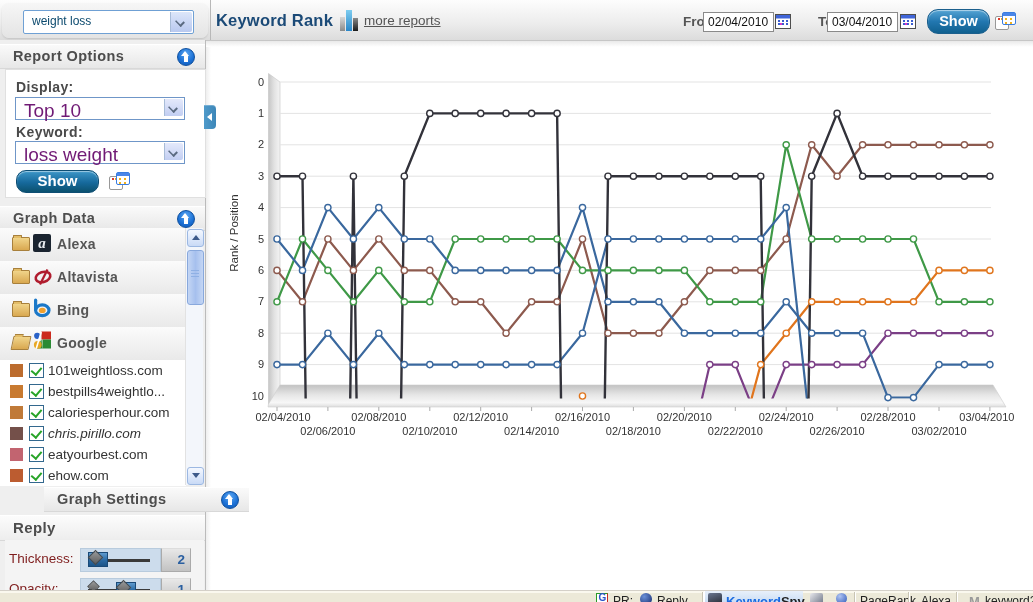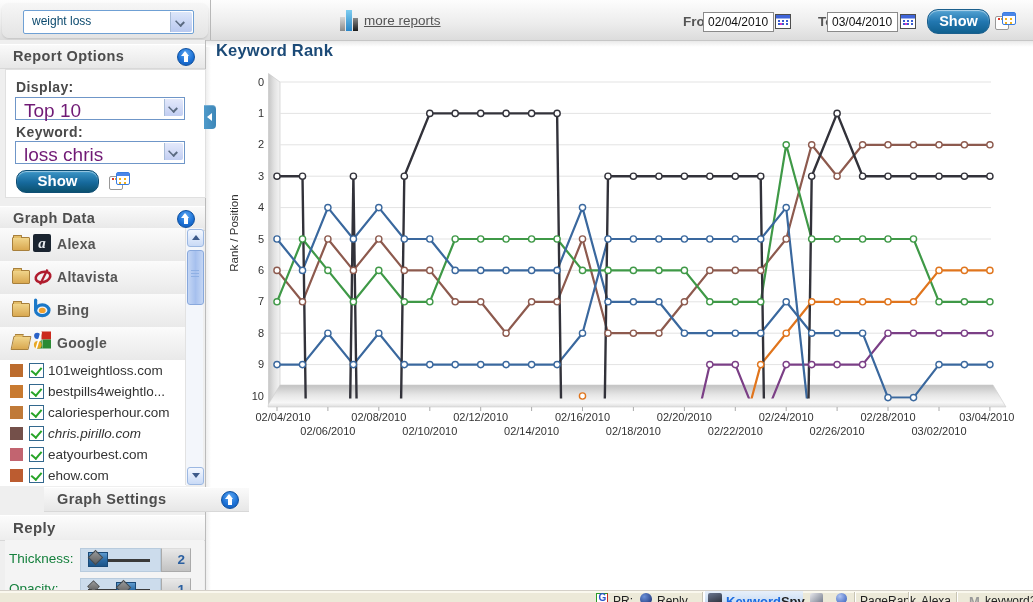--- a/index.html
+++ b/index.html
@@ -6,21 +6,21 @@
 body{width:1033px;height:602px;overflow:hidden;position:relative;font-family:"Liberation Sans",sans-serif;background:#fff;}
 .abs{position:absolute;}
 
 #topbar{left:0;top:0;width:1033px;height:40px;background:linear-gradient(#fdfdfd,#ececec 60%,#dcdcdc);border-bottom:1px solid #c6c6c6;}
 #topbar .divider{position:absolute;left:210px;top:0;width:1px;height:40px;background:#b8b8b8;}
 #combo1{position:absolute;left:23px;top:10px;width:169px;height:22px;background:#fff;border:1px solid #6fa0d4;border-radius:2px;}
 #combo1 span{position:absolute;left:8px;top:2.5px;font-size:12px;color:#0c4a6e;}
 .combo-btn{position:absolute;right:1px;top:1px;width:21px;height:20px;background:linear-gradient(#dce6fa,#b9c9f0);border-left:1px solid #a8bcd8;border-radius:0 2px 2px 0;}
 .chev{position:absolute;left:5px;top:6px;width:9px;height:9px;}
 .chev:before{content:"";position:absolute;left:0;top:0;width:6px;height:6px;border-right:2.6px solid #5a6a80;border-bottom:2.6px solid #5a6a80;transform:rotate(45deg) scale(1,.75);}
-#kwrank{position:absolute;left:216px;top:11px;font-size:16.5px;font-weight:bold;color:#1b4a77;letter-spacing:0.2px;margin-top:30px;}
+#kwrank{position:absolute;left:216px;top:11px;font-size:16.5px;font-weight:bold;color:#1b4a77;letter-spacing:0.2px;}
 #barsicon{position:absolute;left:340px;top:10px;width:18px;height:21px;}
 #barsicon i{position:absolute;bottom:0px;display:block;}
 #morereports{position:absolute;left:364px;top:13px;font-size:13.5px;color:#555;text-decoration:underline;}
 .toplabel{position:absolute;top:14px;font-size:13.5px;font-weight:bold;color:#555;padding-left:17px;}
 .dateinput{position:absolute;top:12px;width:65px;height:18px;background:#fff;border:1px solid #8a8a8a;font-size:12px;color:#111;line-height:18px;padding-left:4px;}
 .calicon{position:absolute;top:14px;width:14px;height:13px;border:1px solid #4e4e4e;background:
  linear-gradient(#d838c8,#d838c8) 4px 8px/2px 2px no-repeat,
  repeating-linear-gradient(90deg,#3a5cd0 0 2px,rgba(0,0,0,0) 2px 4px) 2px 5px/10px 2px no-repeat,
  repeating-linear-gradient(90deg,#3a5cd0 0 2px,rgba(0,0,0,0) 2px 4px) 2px 8px/10px 2px no-repeat,
  linear-gradient(#4065d8,#4065d8) 0 0/14px 3.5px no-repeat,#fff;}
@@ -53,21 +53,21 @@
 .swatch{position:absolute;left:10px;top:4px;width:13px;height:13px;}
 .cbox{position:absolute;left:29px;top:3px;width:13px;height:13px;background:#fff;border:1.5px solid #33688e;}
 .cbox:before{content:"";position:absolute;left:2.5px;top:1px;width:5px;height:8px;border-right:2.8px solid #28a428;border-bottom:2.8px solid #28a428;transform:rotate(40deg);}
 .chk-row .nm{position:absolute;left:48px;top:3px;font-size:13.5px;color:#333;}
 
 #sb-scroll{position:absolute;left:185px;top:188px;width:17px;height:257px;background:#f3f6fb;border-left:1px solid #e2e2e2;}
 .sc-btn{position:absolute;left:1px;width:15px;height:16px;background:linear-gradient(#f4f8ff,#c9daf6);border:1px solid #9cb8e2;border-radius:3px;}
 #sb-thumb{position:absolute;left:1px;top:22px;width:15px;height:53px;background:linear-gradient(90deg,#c4d6f4,#a6c0ee 50%,#c4d6f4);border:1px solid #88a8dc;border-radius:3px;}
 #sb-thumb:before{content:"";position:absolute;left:3px;top:18px;width:8px;height:8px;background:repeating-linear-gradient(0deg,#8fb0e4 0 1px,transparent 1px 3px);}
 
-.slider-row-label{position:absolute;left:9px;font-size:13.5px;color:#15803d;}
+.slider-row-label{position:absolute;left:9px;font-size:13.5px;color:#7f1d1d;}
 .slider-box{position:absolute;left:80px;width:79px;height:22px;background:#ccdcec;border:1px solid #b8cbdd;}
 .slider-track{position:absolute;top:10px;height:2.5px;background:#3a3a3a;}
 .slider-handle{position:absolute;top:3px;width:18px;height:13px;background:linear-gradient(#5e9ace,#2a6aa4 55%,#1c5488);border:1px solid #1a4a78;}
 .slider-diamond{position:absolute;width:9px;height:9px;background:linear-gradient(135deg,#9a9a9a,#5c5c5c);border:1px solid #4a4a4a;transform:rotate(45deg);}
 .value-box{position:absolute;left:161px;width:28px;height:22px;background:linear-gradient(#e8e8e8,#c2c2c2);border:1px solid #aaa;border-top-color:#ddd;}
 .value-box span{position:absolute;right:5px;top:3px;font-size:13.5px;font-weight:bold;color:#2a5fa0;}
 
 #collapse-tab{left:204px;top:105px;width:12px;height:24px;background:linear-gradient(90deg,#4f9aca,#3c86b8);border-radius:0 4px 4px 0;box-shadow:inset 0 1px 0 rgba(255,255,255,.25);}
 #collapse-tab:before{content:"";position:absolute;left:3px;top:7.5px;width:0;height:0;border-top:4.5px solid transparent;border-bottom:4.5px solid transparent;border-right:5px solid #fff;}
 
@@ -355,21 +355,21 @@
   <div class="panel" style="left:5px;top:29px;width:199px;height:127px;"></div>
   <div class="sblabel" style="left:16px;top:39px;">Display:</div>
   <div class="sbdd" style="top:57px;">
       <span>Top 10</span>
       <div class="combo-btn">
         <div class="chev"></div>
       </div>
     </div>
   <div class="sblabel" style="left:16px;top:84px;">Keyword:</div>
   <div class="sbdd" style="top:101px;">
-      <span>loss chris</span>
+      <span>loss weight</span>
       <div class="combo-btn">
         <div class="chev"></div>
       </div>
     </div>
   <div id="showbtn-side">Show</div>
   <div class="winicon" style="left:109px;top:132px;">
       <div class="b"></div>
       <div class="f"></div>
     </div>
   <div class="sechead" style="top:166px;">

